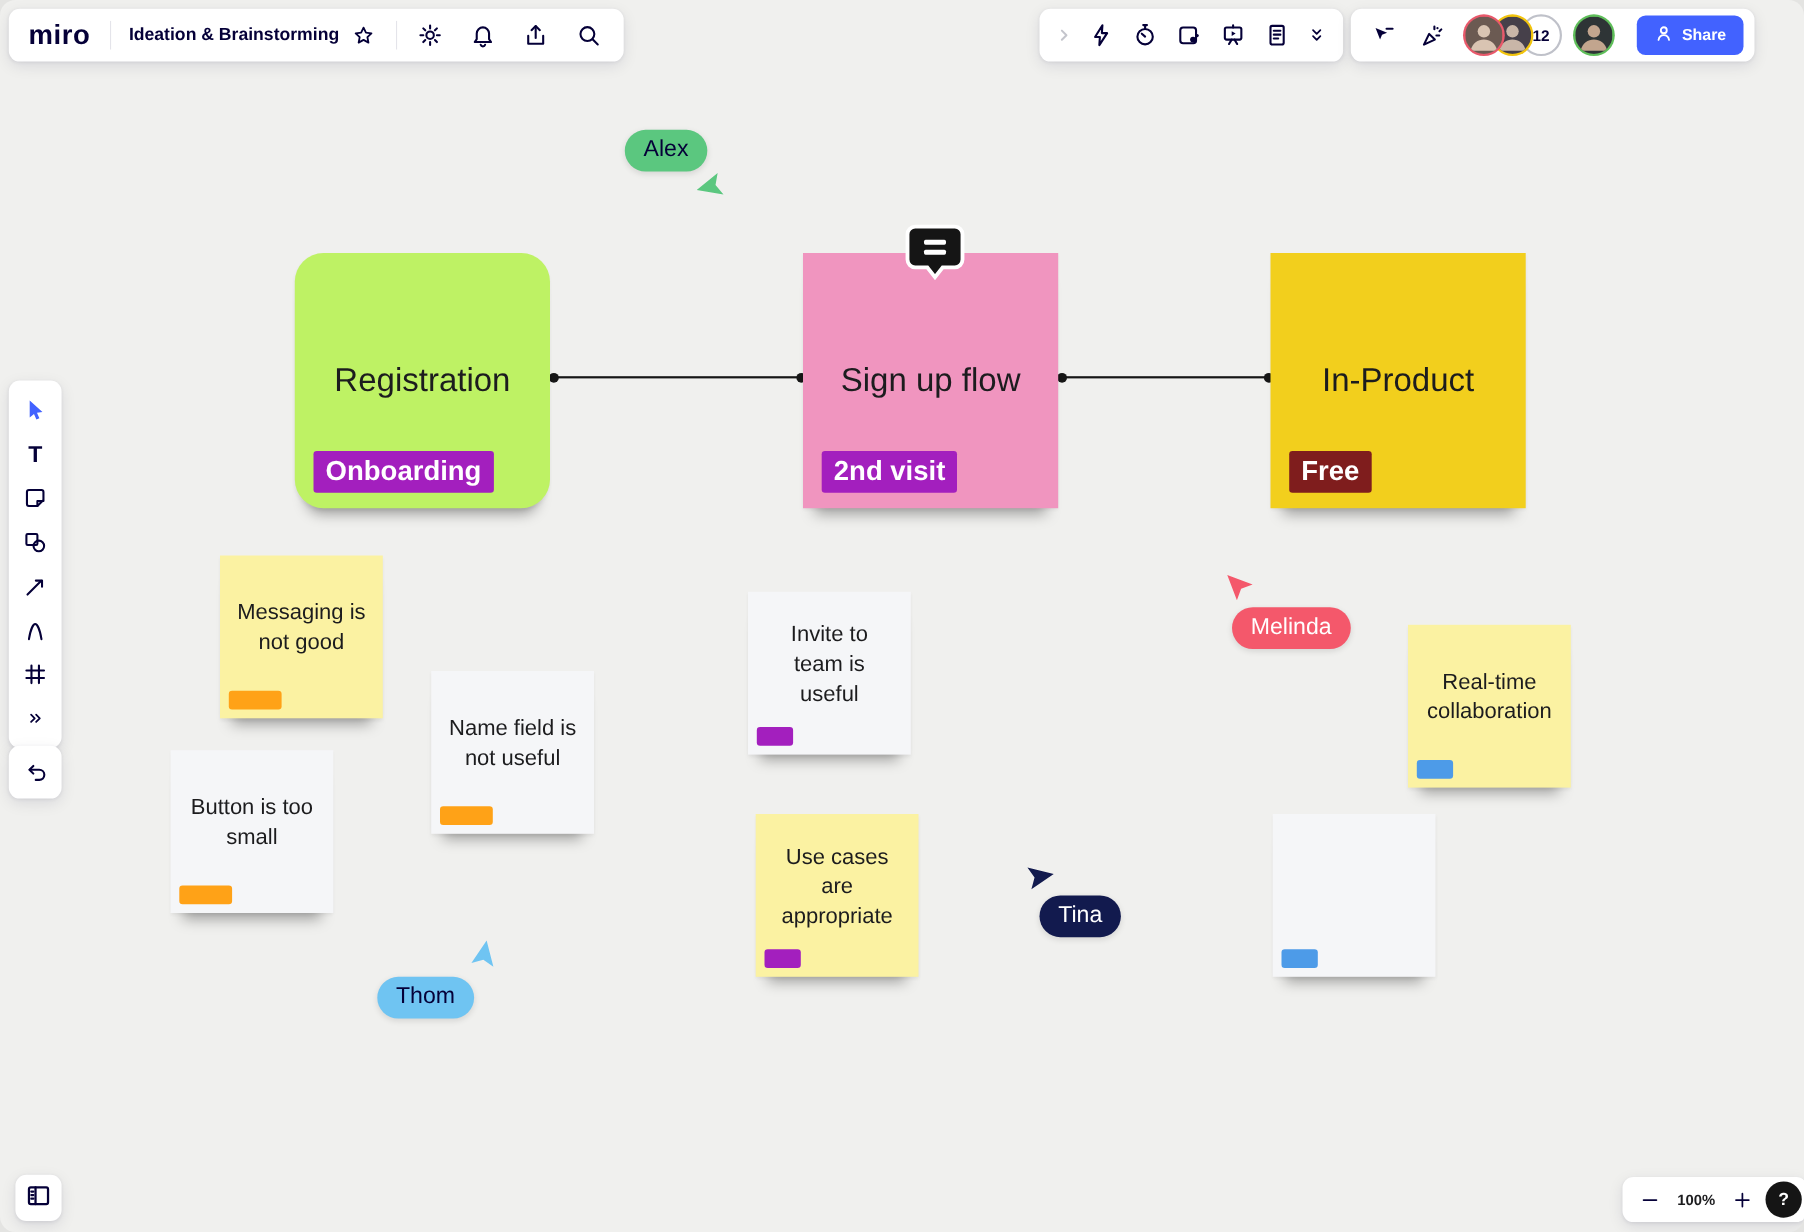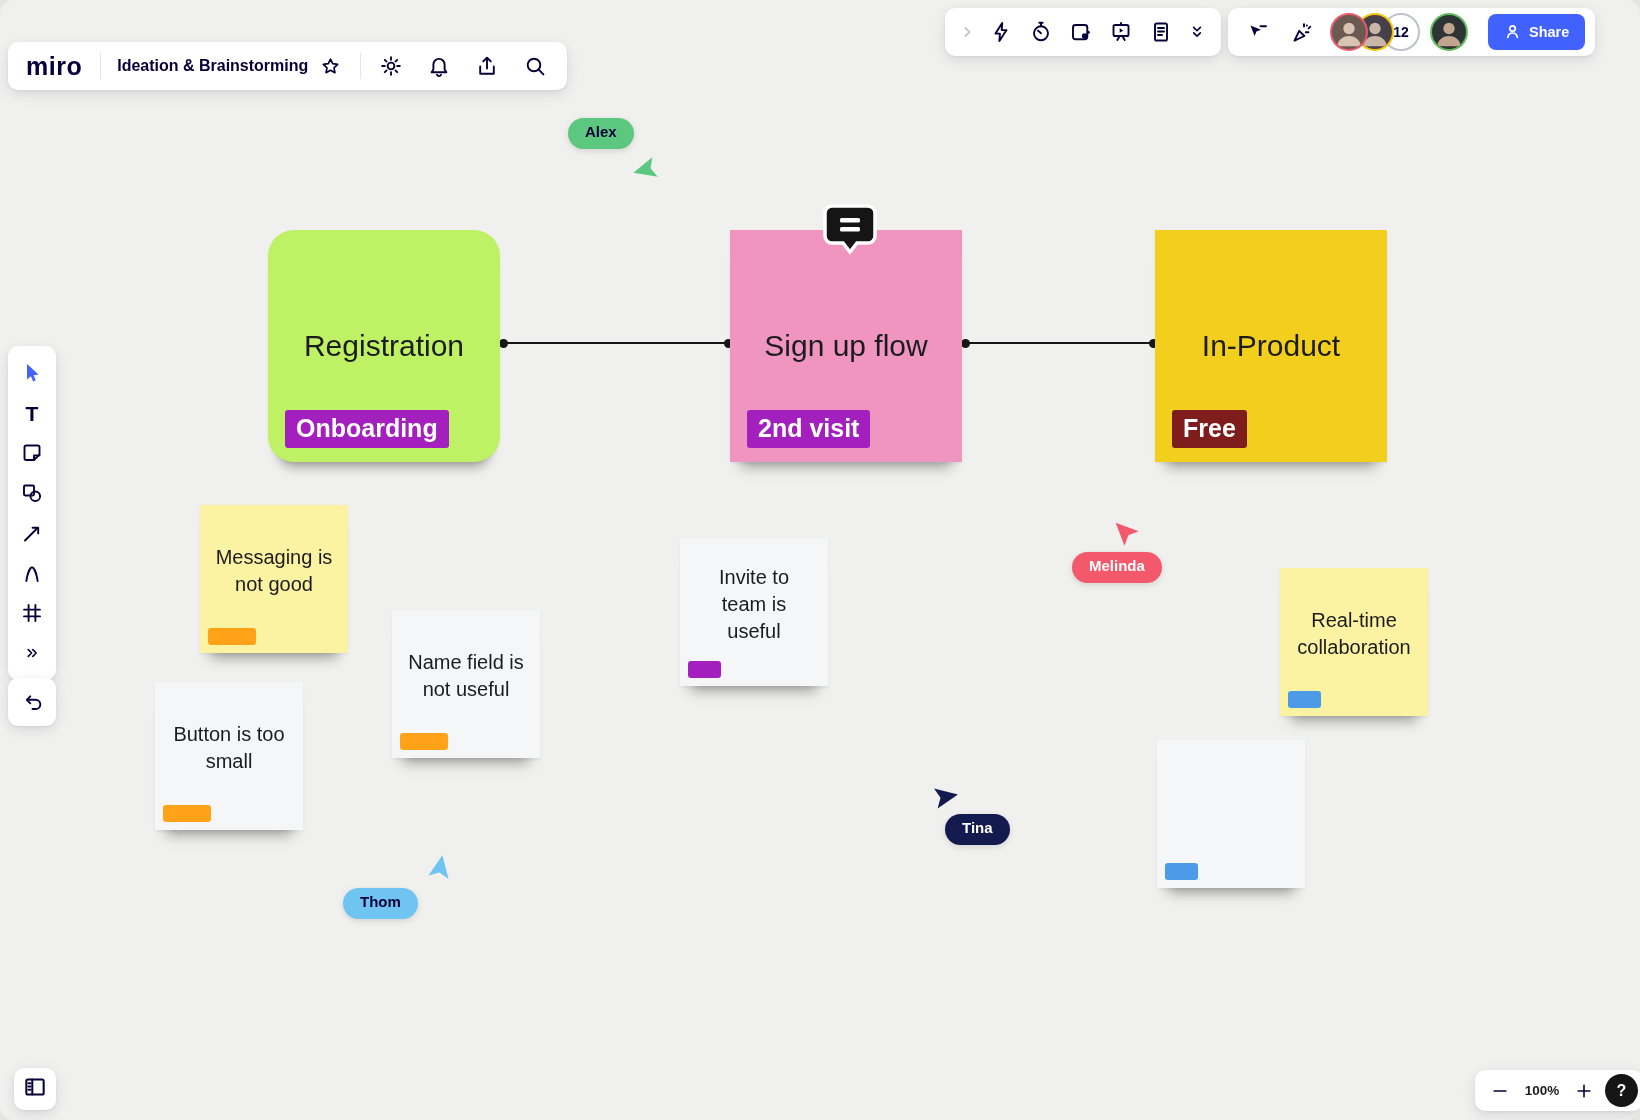--- a/index.html
+++ b/index.html
@@ -2,21 +2,21 @@
 <html><head>
 <meta charset="utf-8">
 <style>
   * { margin:0; padding:0; box-sizing:border-box; }
   html,body { width:1640px; height:1120px; }
   body { font-family:"Liberation Sans", sans-serif; background:#e4e4e2; }
   .stage { position:relative; width:1640px; height:1120px; background:#f0f0ee; overflow:hidden; border-radius:14px; }
 
   
   .panel { position:absolute; background:#fff; border-radius:10px; box-shadow:0 4px 14px rgba(5,0,56,.10), 0 1px 3px rgba(5,0,56,.06); display:flex; align-items:center; }
-  .hdr-left { left:8px; top:8px; height:48px; padding:0 14px 0 18px; gap:12px;margin-top:34px; }
+  .hdr-left { left:8px; top:8px; height:48px; padding:0 14px 0 18px; gap:12px; }
   .logo { font-size:25px; font-weight:700; color:#050038; letter-spacing:.5px; line-height:1; padding-right:6px; }
   .vdiv { width:1px; height:26px; background:#e4e4ea; }
   .title-group { display:flex; align-items:center; gap:8px; padding:0 4px; }
   .board-title { font-size:16px; font-weight:700; color:#050038; }
   .icon-btn { width:36px; height:36px; border:none; background:transparent; display:flex; align-items:center; justify-content:center; border-radius:6px; cursor:pointer; padding:0; }
   .icon-btn svg { display:block; }
   .ic { stroke:#050038; stroke-width:1.9; fill:none; stroke-linecap:round; stroke-linejoin:round; }
   .icf { fill:#050038; stroke:none; }
 
   .hdr-tools { left:945px; top:8px; height:48px; padding:0 10px; gap:4px; }
@@ -52,21 +52,21 @@
   .sticky.big { width:232px; height:232px; font-size:30px; line-height:1.25; }
   .sticky.small { width:148px; height:148px; font-size:20px; line-height:1.35; padding:10px 14px 26px; }
   .sticky .tag { position:absolute; left:17px; bottom:14px; color:#fff; font-size:25px; font-weight:700; padding:2px 11px 4px; border-radius:3px; line-height:1.3; }
   .sticky .tag-pill { position:absolute; left:8px; bottom:8px; height:17px; border-radius:3px; }
   .tag-pill.wide { width:48px; } .tag-pill.narrow { width:33px; }
 
   .comment-flag { position:absolute; left:822px; top:203px; z-index:5; }
 
   .cursor { position:absolute; z-index:6; }
   .cursor svg { display:block; }
-  .user-label { position:absolute; z-index:6; padding:5px 17px 7px; border-radius:19px; font-size:15px; font-weight:700; line-height:1.25; box-shadow:0 2px 6px rgba(0,0,0,.12); }
+  .user-label { position:absolute; z-index:6; padding:5px 17px 7px; border-radius:19px; font-size:21px; font-weight:400; line-height:1.25; box-shadow:0 2px 6px rgba(0,0,0,.12); }
 </style>
 </head>
 <body>
 
 <div class="stage">
 
   <div class="connector" style="left:503px; top:342px; width:226px;"></div>
   <div class="connector" style="left:965px; top:342px; width:189px;"></div>
 
   <div class="sticky big" style="left: 268px; top: 230px; background: #bef264; border-radius: 26px;">
@@ -101,41 +101,45 @@
     <span class="tag-pill wide" style="background: rgb(255, 162, 23);"></span>
   </div>
   <div class="sticky small" style="left: 155px; top: 682px; background: rgb(245, 246, 248);">
     <span>Button is too small</span>
     <span class="tag-pill wide" style="background: rgb(255, 162, 23);"></span>
   </div>
   <div class="sticky small" style="left: 680px; top: 538px; background: rgb(245, 246, 248);">
     <span>Invite to team is useful</span>
     <span class="tag-pill narrow" style="background: rgb(163, 31, 190);"></span>
   </div>
+  <div class="sticky small" style="left: 687px; top: 740px; background: rgb(251, 242, 162);">
+    <span>Use cases are appropriate</span>
+    <span class="tag-pill narrow" style="background: rgb(163, 31, 190);"></span>
+  </div>
   <div class="sticky small" style="left: 1280px; top: 568px; background: rgb(251, 242, 162);">
     <span>Real-time collaboration</span>
     <span class="tag-pill narrow" style="background: rgb(77, 155, 232);"></span>
   </div>
   <div class="sticky small" style="left: 1157px; top: 740px; background: rgb(245, 246, 248);">
     <span class="tag-pill narrow" style="background: rgb(77, 155, 232);"></span>
   </div>
 
   <div class="cursor" style="left: 636px; top: 155px; transform: rotate(-60deg); color: rgb(91, 199, 127);">
     <svg width="27" height="27" viewBox="0 0 24 24">
         <path d="M1.5 1.5 22 9.2l-9.3 3.4L9.3 22z" fill="currentColor"></path>
       </svg>
   </div>
   <div class="user-label" style="left: 568px; top: 118px; background: rgb(91, 199, 127); color: rgb(5, 0, 56);">Alex</div>
 
   <div class="cursor" style="left: 1114px; top: 521px; color: rgb(244, 88, 107);">
     <svg width="27" height="27" viewBox="0 0 24 24">
         <path d="M1.5 1.5 22 9.2l-9.3 3.4L9.3 22z" fill="currentColor"></path>
       </svg>
   </div>
-  <div class="user-label" style="left: 1072px; top: 552px; background: rgb(244, 88, 107); color: rgb(255, 255, 255);">Melinda</div>
+  <div class="user-label" style="left: 1120px; top: 552px; background: rgb(244, 88, 107); color: rgb(255, 255, 255);">Melinda</div>
 
   <div class="cursor" style="left: 928px; top: 784px; transform: rotate(125deg); color: rgb(18, 26, 78);">
     <svg width="27" height="27" viewBox="0 0 24 24">
         <path d="M1.5 1.5 22 9.2l-9.3 3.4L9.3 22z" fill="currentColor"></path>
       </svg>
   </div>
   <div class="user-label" style="left: 945px; top: 814px; background: rgb(18, 26, 78); color: rgb(255, 255, 255);">Tina</div>
 
   <div class="cursor" style="left: 426px; top: 858px; transform: rotate(55deg); color: rgb(111, 196, 242);">
     <svg width="27" height="27" viewBox="0 0 24 24">

